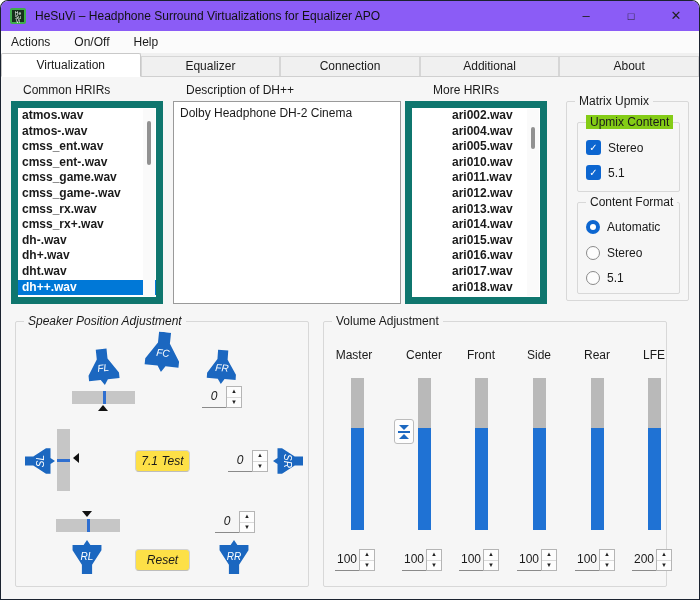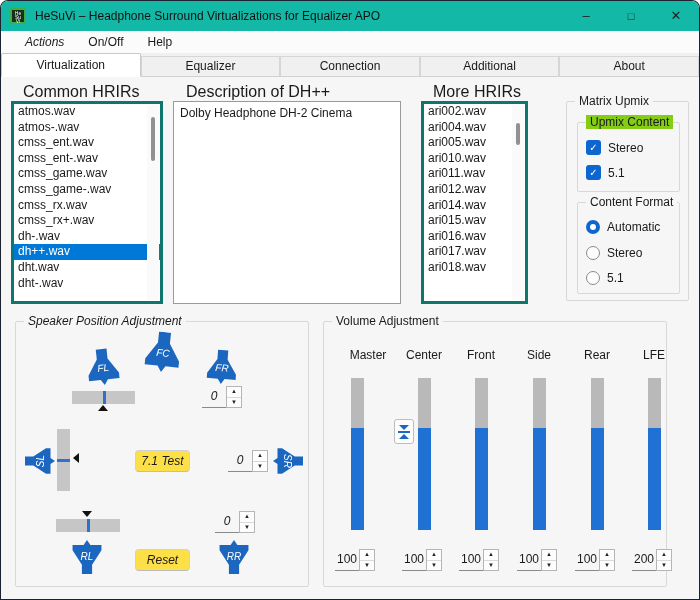--- a/index.html
+++ b/index.html
@@ -1,39 +1,39 @@
 <!DOCTYPE html>
 <html><head>
 <meta charset="utf-8">
 <style>
   html,body{margin:0;padding:0;background:#fff;font-family:"Liberation Sans",sans-serif;-webkit-font-smoothing:antialiased;}
   #window{position:relative;width:698px;height:598px;border:1px solid #1b2330;border-bottom-width:4px;
           border-radius:8px 8px 2px 2px;background:#f6f6f6;overflow:hidden;color:#1a1a1a;font-size:12px;}
   
-  .titlebar{position:absolute;left:0;top:0;width:100%;height:30px;background:#14b8a6;}
+  .titlebar{position:absolute;left:0;top:0;width:100%;height:30px;background:#8b5cf6;}
   .app-icon{position:absolute;left:9px;top:7px;width:16px;height:16px;background:#17301c;border:2px solid #3fae4a;
             border-radius:2px;color:#fff;font-size:5px;line-height:4px;text-align:center;box-sizing:border-box;padding-top:1px;}
   .title-text{position:absolute;left:34px;top:8px;font-size:12px;color:#111;}
   .winbtn{position:absolute;top:1px;width:28px;height:28px;text-align:center;line-height:28px;font-size:13px;color:#222;}
   .winbtn.min{right:99px;} .winbtn.max{right:54px;font-size:11px;} .winbtn.close{right:9px;}
   
   .menubar{position:absolute;left:0;top:30px;width:100%;height:22px;background:#fbfbfb;display:flex;align-items:center;}
   .menu-item{padding:0 12px;font-size:12px;color:#1a1a1a;}
-  .menu-item:first-child{padding-left:24px;font-style:italic;}
+  .menu-item:first-child{padding-left:10px;}
   
   .tabstrip{position:absolute;left:0;top:52px;width:100%;height:24px;background:#f0f0f0;display:flex;border-bottom:1px solid #d0d0d0;box-sizing:border-box;}
   .tab{flex:1;text-align:center;font-size:12px;box-sizing:border-box;background:#f0f0f0;border:1px solid #d6d6d6;
        margin-top:3px;line-height:19px;border-bottom:none;}
   .tab.active{margin-top:0;background:#ffffff;line-height:23px;border:1px solid #c9c9c9;border-bottom:1px solid #ffffff;
        margin-bottom:-1px;border-radius:2px 2px 0 0;}
   
   .page{position:absolute;left:0;top:76px;width:100%;height:522px;background:#f6f6f6;}
-  .flabel{position:absolute;font-size:16px;color:#1a1a1a;white-space:nowrap;}
-  
-  .listbox{position:absolute;background:#fff;border:3px solid #0f766e;box-sizing:border-box;overflow:hidden;}
+  .flabel{position:absolute;font-size:12px;color:#1a1a1a;white-space:nowrap;}
+  
+  .listbox{position:absolute;background:#fff;border:7px solid #0f766e;box-sizing:border-box;overflow:hidden;font-weight:bold;}
   .list-item{height:15.6px;line-height:15.6px;font-size:12px;padding-left:4px;white-space:nowrap;}
   .list-item.selected{background:#0078d7;color:#fff;}
   .vscroll{position:absolute;top:1px;right:1px;bottom:1px;width:12px;background:#fafafa;}
   .vscroll .thumb{position:absolute;left:4px;width:4px;background:#919191;border-radius:2px;}
   .descbox{position:absolute;background:#fff;border:1px solid #9a9a9a;box-sizing:border-box;padding:4px 6px;font-size:12px;}
   
   .group{position:absolute;border:1px solid #d8d8d8;border-radius:2px;box-sizing:border-box;}
   .group>.legend{position:absolute;top:-8px;left:8px;background:#f6f6f6;padding:0 4px;font-size:12px;white-space:nowrap;}
   
   .opt-row{position:absolute;display:flex;align-items:center;gap:7px;}
@@ -107,39 +107,41 @@
     <div class="listbox" style="left:10px;top:24px;width:152px;height:203px;">
       <div class="list-item">atmos.wav</div>
       <div class="list-item">atmos-.wav</div>
       <div class="list-item">cmss_ent.wav</div>
       <div class="list-item">cmss_ent-.wav</div>
       <div class="list-item">cmss_game.wav</div>
       <div class="list-item">cmss_game-.wav</div>
       <div class="list-item">cmss_rx.wav</div>
       <div class="list-item">cmss_rx+.wav</div>
       <div class="list-item">dh-.wav</div>
+      <div class="list-item">dh+.wav</div>
+      <div class="list-item">dht.wav</div>
       <div class="list-item selected">dh++.wav</div>
-      <div class="list-item">dht.wav</div>
       <div class="list-item">dht-.wav</div>
       <div class="vscroll">
           <div class="thumb" style="top:12px;height:44px;"></div>
         </div>
     </div>
 
     <div class="descbox" style="left:172px;top:24px;width:228px;height:203px;">
       <span>Dolby Headphone DH-2 Cinema</span>
     </div>
 
-    <div class="listbox" style="left:420px;top:24px;width:107px;height:203px;">
+    <div class="listbox" style="left:404px;top:24px;width:142px;height:203px;padding-left:36px;">
       <div class="list-item">ari002.wav</div>
       <div class="list-item">ari004.wav</div>
       <div class="list-item">ari005.wav</div>
       <div class="list-item">ari010.wav</div>
       <div class="list-item">ari011.wav</div>
       <div class="list-item">ari012.wav</div>
+      <div class="list-item">ari013.wav</div>
       <div class="list-item">ari014.wav</div>
       <div class="list-item">ari015.wav</div>
       <div class="list-item">ari016.wav</div>
       <div class="list-item">ari017.wav</div>
       <div class="list-item">ari018.wav</div>
       <div class="vscroll">
           <div class="thumb" style="top:18px;height:22px;"></div>
         </div>
     </div>
 
@@ -256,21 +258,21 @@
         <svg viewBox="0 0 40 40">
             <polygon points="14,0 26,0 26,11 37,28 37,34 24,34 20,40 16,34 3,34 3,28 14,11" fill="#1b67c0"></polygon>
           </svg>
         <span class="spk-label" style="transform:translateY(-42%) rotate(180deg);">RR</span>
       </div>
     </div>
 
     <div class="group" style="left:322px;top:244px;width:344px;height:266px;">
       <span class="legend">Volume Adjustment</span>
 
-      <div class="vol-label" style="left:14px;top:26px;">Master</div>
+      <div class="vol-label" style="left:0;top:26px;">Master</div>
       <div class="vtrack" style="left:27px;top:56px;height:152px;">
         <div class="vfill" style="height: 67%;"></div>
       </div>
       <div class="linkbtn" style="left:70px;top:97px;">
         <svg width="12" height="14" viewBox="0 0 12 14">
             <polygon points="1,0 11,0 6,5" fill="#1b67c0"></polygon>
             <rect x="0" y="6" width="12" height="2" fill="#1b67c0"></rect>
             <polygon points="1,14 11,14 6,9" fill="#1b67c0"></polygon>
           </svg>
       </div>

